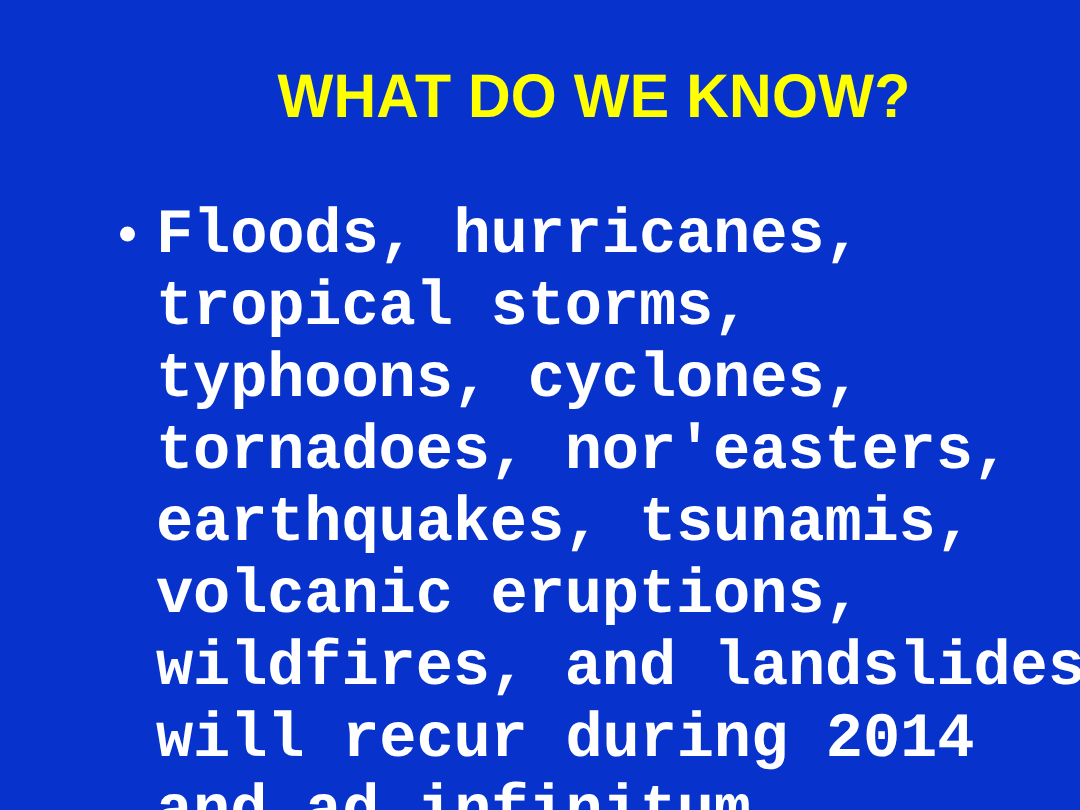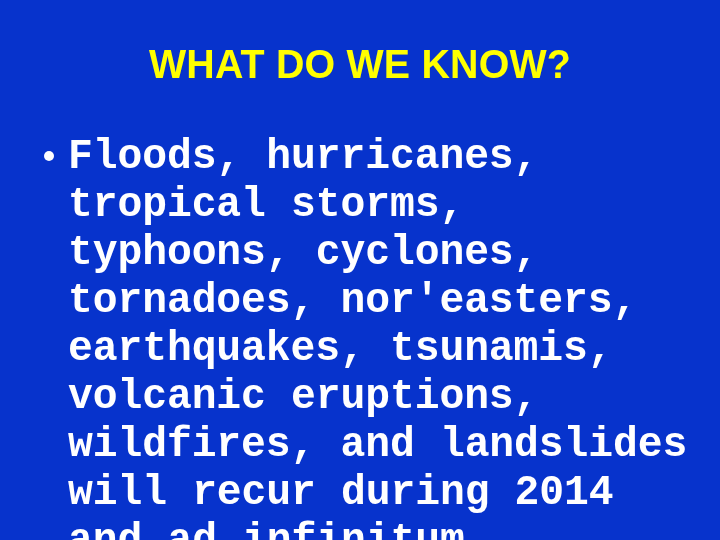--- a/index.html
+++ b/index.html
@@ -14,20 +14,21 @@
     background: #0733cc;
     font-family: "Liberation Sans", "DejaVu Sans", sans-serif;
     -webkit-font-smoothing: antialiased;
   }
   #slide {
     position: relative;
     width: 668px;
     height: 540px;
     background: #0733cc;
     box-sizing: border-box;
+    margin-left: 36px;
   }
   
   #slide-title {
     position: absolute;
     left: 0;
     top: 42px;
     width: 720px;
     text-align: center;
     color: #ffff00;
     font-family: "Liberation Sans Narrow", "Liberation Sans", "DejaVu Sans Condensed", sans-serif;

